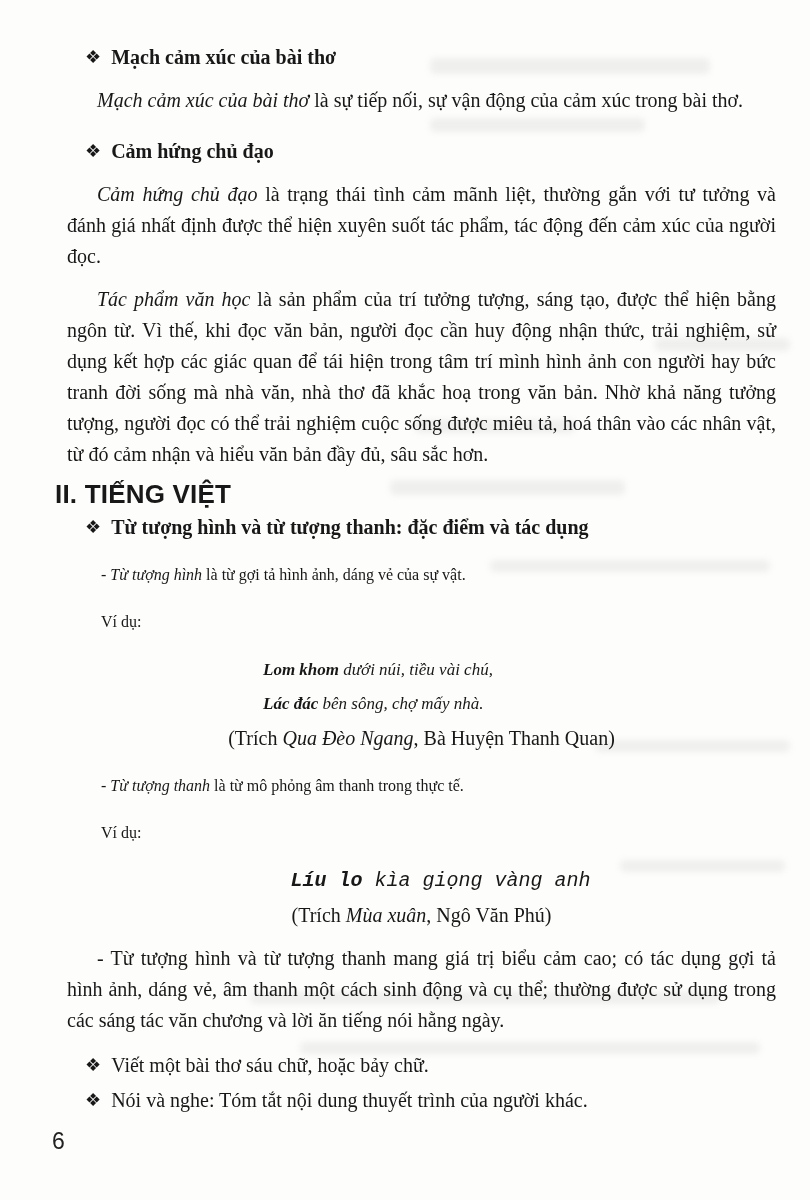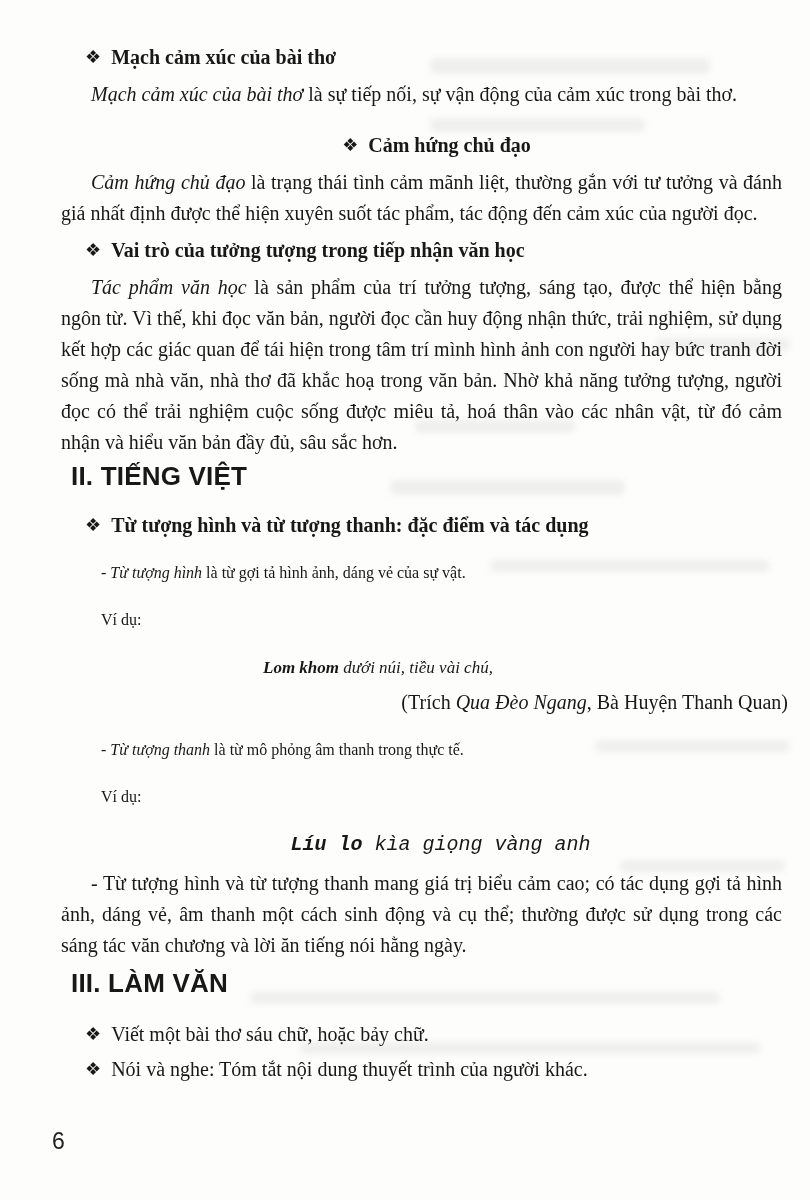--- a/index.html
+++ b/index.html
@@ -9,37 +9,37 @@
     background:#fdfdfb;
     overflow:hidden;
     font-family:"Liberation Serif",serif;
     color:#181818;
   }
   .content{position:absolute;left:55px;top:42px;width:733px;}
   
   .topic-h{margin:0;font-weight:bold;font-size:20px;line-height:31px;padding-left:30px;}
   .bullet{font-family:"DejaVu Sans",sans-serif;font-size:18px;margin-right:10px;position:relative;top:-1px;}
   
-  .para{margin:6px;font-size:20px;line-height:31px;text-indent:30px;text-align:justify;}
+  .para{margin:12px;font-size:20px;line-height:31px;text-indent:30px;text-align:justify;}
   .it{font-style:italic;}
   .bit{font-style:italic;font-weight:bold;}
   
   .line{margin:16px;font-size:16px;line-height:31px;text-indent:30px;}
   
-  .h-sec{margin:16px;font-family:"Liberation Sans",sans-serif;font-weight:bold;font-size:26px;line-height:36px;letter-spacing:.2px;}
+  .h-sec{margin:0;font-family:"Liberation Sans",sans-serif;font-weight:bold;font-size:26px;line-height:36px;letter-spacing:.2px;}
   .sec2{margin-top:-6px;}
   .sec3{margin-top:-2px;}
-  .m-h2{margin-top:20px;text-align:center;}
+  .m-h2{margin-top:20px;}
   .m-h3{margin-top:2px;}
   
   .poem1{margin:6px 0 0 208px;font-size:17px;line-height:34px;}
   .poem1 p{margin:0;}
   .poem2{margin:6px 0 0 0;padding-left:38px;text-align:center;font-size:20px;line-height:34px;font-family:Liberation Mono, monospace;}
   .poem2 p{margin:0;}
-  .attr{margin:2px 0 0 0;font-size:20px;line-height:31px;text-align:right;}
+  .attr{margin:2px 0 0 0;font-size:20px;line-height:31px;text-align:center;}
   
   .item{margin:0;font-size:20px;line-height:34px;padding-left:30px;}
   .item-first{margin-top:2px;}
   .pagenum{position:absolute;left:52px;top:1128px;font-family:"Liberation Sans",sans-serif;font-size:23px;color:#222;}
   
   .ghost{position:absolute;background:rgba(125,125,125,.11);filter:blur(3px);border-radius:5px;}
   .g1{left:430px;top:58px;width:280px;height:16px;}
   .g2{left:430px;top:118px;width:215px;height:14px;}
   .g3{left:655px;top:338px;width:135px;height:13px;}
   .g4{left:415px;top:420px;width:160px;height:13px;}
@@ -69,50 +69,50 @@
   <main class="content">
 
     <p class="topic-h"><span class="bullet">❖</span><span>Mạch cảm xúc của bài thơ</span></p>
 
     <p class="para"><span class="it">Mạch cảm xúc của bài thơ</span><span> là sự tiếp nối, sự vận động của cảm xúc trong bài thơ.</span></p>
 
     <p class="topic-h m-h2"><span class="bullet">❖</span><span>Cảm hứng chủ đạo</span></p>
 
     <p class="para"><span class="it">Cảm hứng chủ đạo</span><span> là trạng thái tình cảm mãnh liệt, thường gắn với tư tưởng và đánh giá nhất định được thể hiện xuyên suốt tác phẩm, tác động đến cảm xúc của người đọc.</span></p>
 
-    <p class="topic-h m-h3"><span class="bullet">❖</span><span>Vai trò của tưởng tượng trong tiếp nhận văn học</span></p>
 
     <p class="para"><span class="it">Tác phẩm văn học</span><span> là sản phẩm của trí tưởng tượng, sáng tạo, được thể hiện bằng ngôn từ. Vì thế, khi đọc văn bản, người đọc cần huy động nhận thức, trải nghiệm, sử dụng kết hợp các giác quan để tái hiện trong tâm trí mình hình ảnh con người hay bức tranh đời sống mà nhà văn, nhà thơ đã khắc hoạ trong văn bản. Nhờ khả năng tưởng tượng, người đọc có thể trải nghiệm cuộc sống được miêu tả, hoá thân vào các nhân vật, từ đó cảm nhận và hiểu văn bản đầy đủ, sâu sắc hơn.</span></p>
 
     <h2 class="h-sec sec2">II. TIẾNG VIỆT</h2>
 
     <p class="topic-h"><span class="bullet">❖</span><span>Từ tượng hình và từ tượng thanh: đặc điểm và tác dụng</span></p>
 
     <p class="line"><span>- </span><span class="it">Từ tượng hình</span><span> là từ gợi tả hình ảnh, dáng vẻ của sự vật.</span></p>
 
     <p class="line">Ví dụ:</p>
 
     <div class="poem1">
       <p><span class="bit">Lom khom</span><span class="it"> dưới núi, tiều vài chú,</span></p>
+      <p><span class="bit">Lác đác</span><span class="it"> bên sông, chợ mấy nhà.</span></p>
     </div>
 
     <p class="attr"><span>(Trích </span><span class="it">Qua Đèo Ngang</span><span>, Bà Huyện Thanh Quan)</span></p>
 
     <p class="line"><span>- </span><span class="it">Từ tượng thanh</span><span> là từ mô phỏng âm thanh trong thực tế.</span></p>
 
     <p class="line">Ví dụ:</p>
 
     <div class="poem2">
       <p><span class="bit">Líu lo</span><span class="it"> kìa giọng vàng anh</span></p>
     </div>
 
+    <p class="attr"><span>(Trích </span><span class="it">Mùa xuân</span><span>, Ngô Văn Phú)</span></p>
 
     <p class="para">- Từ tượng hình và từ tượng thanh mang giá trị biểu cảm cao; có tác dụng gợi tả hình ảnh, dáng vẻ, âm thanh một cách sinh động và cụ thể; thường được sử dụng trong các sáng tác văn chương và lời ăn tiếng nói hằng ngày.</p>
 
-    <h2 class="h-sec sec3">III. LÀM VĂN</h2>
 
     <p class="item item-first"><span class="bullet">❖</span><span>Viết một bài thơ sáu chữ, hoặc bảy chữ.</span></p>
     <p class="item"><span class="bullet">❖</span><span>Nói và nghe: Tóm tắt nội dung thuyết trình của người khác.</span></p>
 
   </main>
 
   <div class="pagenum">6</div>
 
 </div>
 

